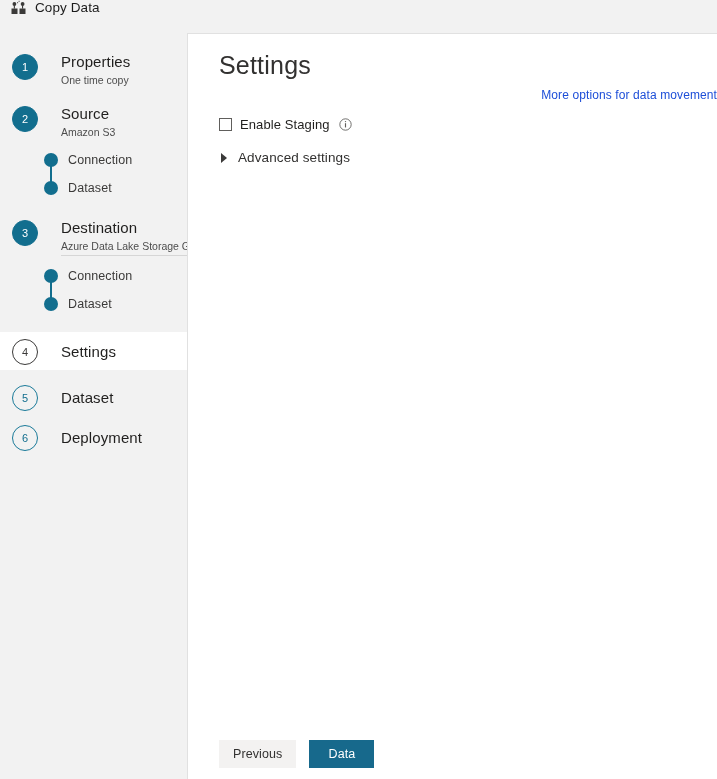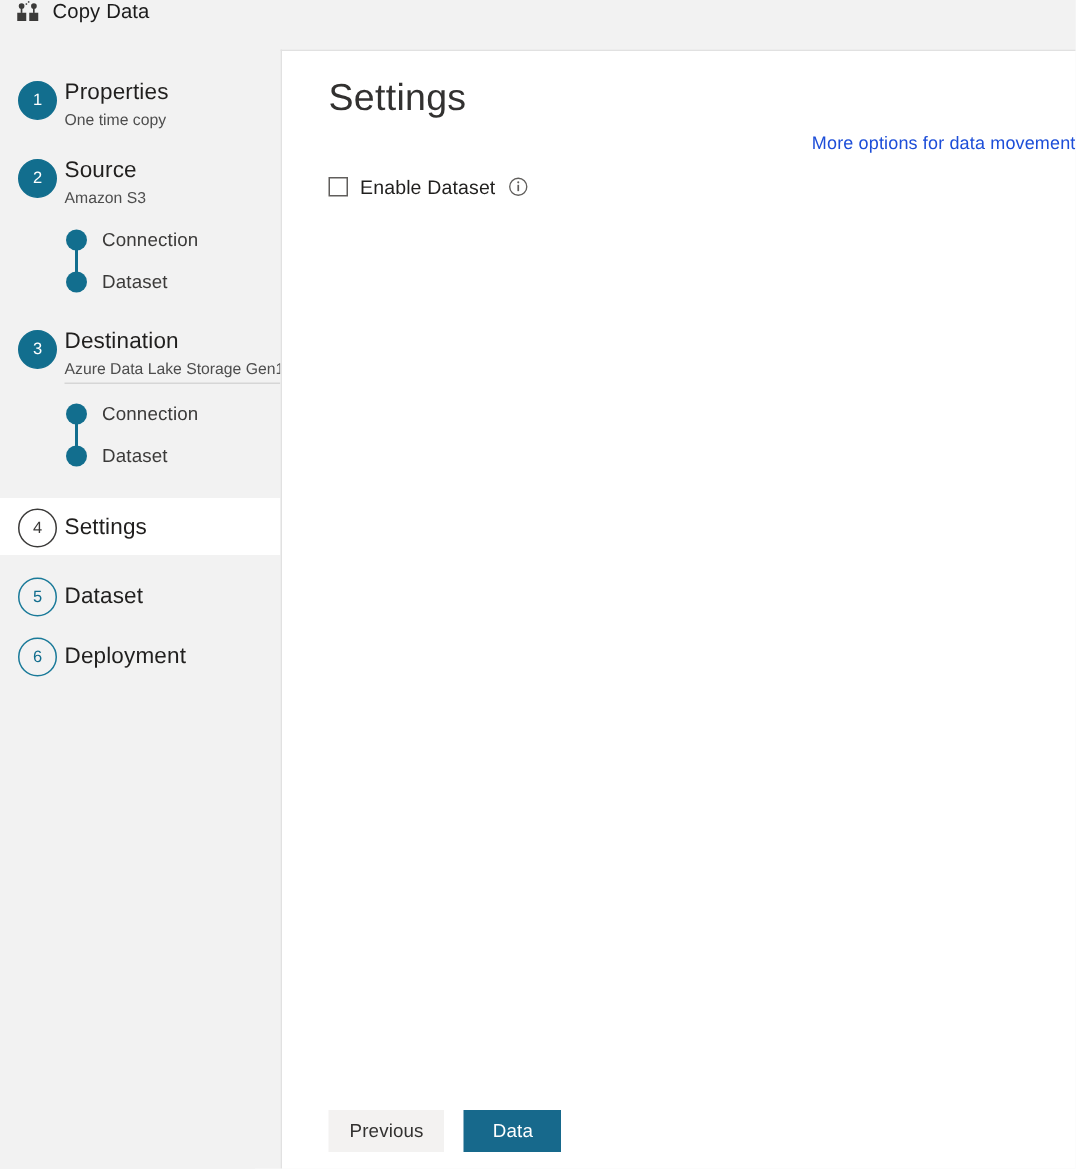--- a/index.html
+++ b/index.html
@@ -78,21 +78,21 @@
     color: #126e8e;
     border: 1.6px solid #1a7a99;
   }
   .step-circle.outline-dark {
     background: transparent;
     color: #3b3a39;
     border: 1.6px solid #3b3a39;
   }
 
   .step-text {
-    margin-left: 5px;
+    margin-left: 23px;
     min-width: 0;
   }
   .step-title {
     font-size: 15px;
     color: #201f1e;
     line-height: 17px;
     letter-spacing: .1px;
   }
   .step-sub {
     font-size: 10.5px;
@@ -356,27 +356,33 @@
 </div>
 
 <div id="content">
 
   <h1 class="page-title">Settings</h1>
   <div class="page-sub">More options for data movement</div>
 
 
   <div class="checkrow">
     <span class="checkbox"></span>
-    <span class="label">Enable Dataset</span>
+    <span class="label">Enable Staging</span>
     <svg class="info-icon" viewBox="0 0 16 16">
       <circle cx="8" cy="8" r="7" fill="none" stroke="#605e5c" stroke-width="1.1"></circle>
       <circle cx="8" cy="4.4" r="0.85" fill="#605e5c"></circle>
       <rect x="7.3" y="6.4" width="1.4" height="5.2" fill="#605e5c"></rect>
     </svg>
   </div>
 
+  <div class="section" style="margin-top:18px;">
+    <div class="section-head">
+      <span class="tri right"></span>
+      <span class="section-label">Advanced settings</span>
+    </div>
+  </div>
 
   <div id="footer">
     <button class="btn btn-secondary">Previous</button>
     <button class="btn btn-primary">Data</button>
   </div>
 
 </div>
 
 </body></html>

